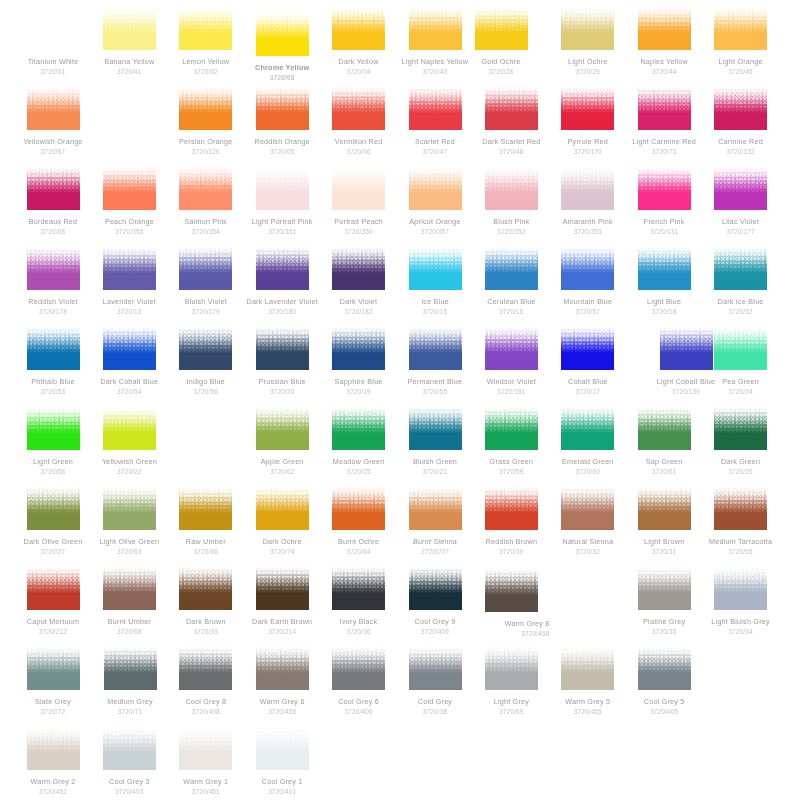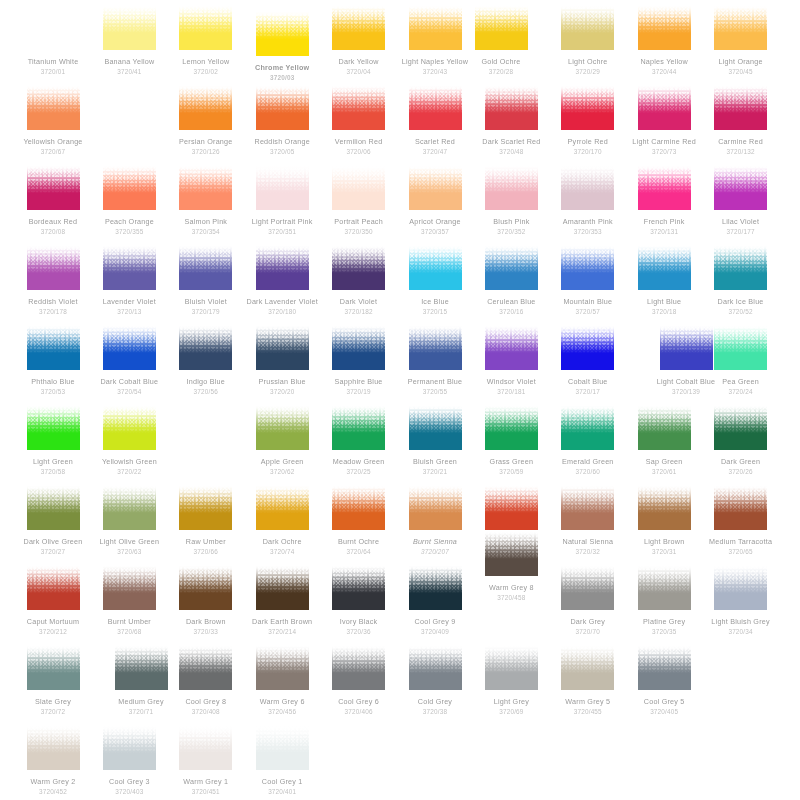--- a/index.html
+++ b/index.html
@@ -831,40 +831,30 @@
     <div class="swatch-cell" style="left: 397px; top: 566px;">
       <div class="swatch">
         <div class="swatch-solid" style="background: rgb(24, 48, 60);"></div>
         <div class="swatch-speckle" style="background-position: 0px 1px, 3px 0px, 0px 0px;"></div>
         <div class="swatch-speckle2" style="background-position: 1px 1px, 3px 0px;"></div>
         <div class="swatch-fade"></div>
       </div>
       <div class="swatch-name">Cool Grey 9</div>
       <div class="swatch-code">3720/409</div>
     </div>
-    <div class="swatch-cell" style="left: 473.4px; top: 532px;">
+    <div class="swatch-cell" style="left: 473.4px; top: 568px; text-align: right;">
       <div class="swatch">
         <div class="swatch-solid" style="background: rgb(89, 76, 68);"></div>
         <div class="swatch-speckle" style="background-position: 2px 0px, 2px 2px, 2px 1px;"></div>
         <div class="swatch-speckle2" style="background-position: 0px 0px, 5px 4px;"></div>
         <div class="swatch-fade"></div>
       </div>
       <div class="swatch-name">Warm Grey 8</div>
       <div class="swatch-code">3720/458</div>
     </div>
-    <div class="swatch-cell" style="left: 549.8px; top: 566px;">
-      <div class="swatch">
-        <div class="swatch-solid" style="background: rgb(142, 142, 142);"></div>
-        <div class="swatch-speckle" style="background-position: 4px 3px, 1px 4px, 1px 2px;"></div>
-        <div class="swatch-speckle2" style="background-position: 3px 3px, 0px 2px;"></div>
-        <div class="swatch-fade"></div>
-      </div>
-      <div class="swatch-name">Dark Grey</div>
-      <div class="swatch-code">3720/70</div>
-    </div>
     <div class="swatch-cell" style="left: 626.2px; top: 566px;">
       <div class="swatch">
         <div class="swatch-solid" style="background: rgb(156, 154, 147);"></div>
         <div class="swatch-speckle" style="background-position: 1px 2px, 0px 1px, 0px 0px;"></div>
         <div class="swatch-speckle2" style="background-position: 2px 2px, 2px 0px;"></div>
         <div class="swatch-fade"></div>
       </div>
       <div class="swatch-name">Platine Grey</div>
       <div class="swatch-code">3720/35</div>
     </div>
@@ -881,21 +871,21 @@
     <div class="swatch-cell" style="left: 15px; top: 646px;">
       <div class="swatch">
         <div class="swatch-solid" style="background: rgb(113, 144, 141);"></div>
         <div class="swatch-speckle" style="background-position: 0px 0px, 4px 0px, 1px 2px;"></div>
         <div class="swatch-speckle2" style="background-position: 0px 0px, 6px 2px;"></div>
         <div class="swatch-fade"></div>
       </div>
       <div class="swatch-name">Slate Grey</div>
       <div class="swatch-code">3720/72</div>
     </div>
-    <div class="swatch-cell" style="left: 103px; top: 646px;">
+    <div class="swatch-cell" style="left: 92px; top: 646px;">
       <div class="swatch">
         <div class="swatch-solid" style="background: rgb(92, 108, 108);"></div>
         <div class="swatch-speckle" style="background-position: 2px 3px, 3px 2px, 0px 0px;"></div>
         <div class="swatch-speckle2" style="background-position: 3px 3px, 1px 0px;"></div>
         <div class="swatch-fade"></div>
       </div>
       <div class="swatch-name">Medium Grey</div>
       <div class="swatch-code">3720/71</div>
     </div>
     <div class="swatch-cell" style="left: 167.8px; top: 646px;">

